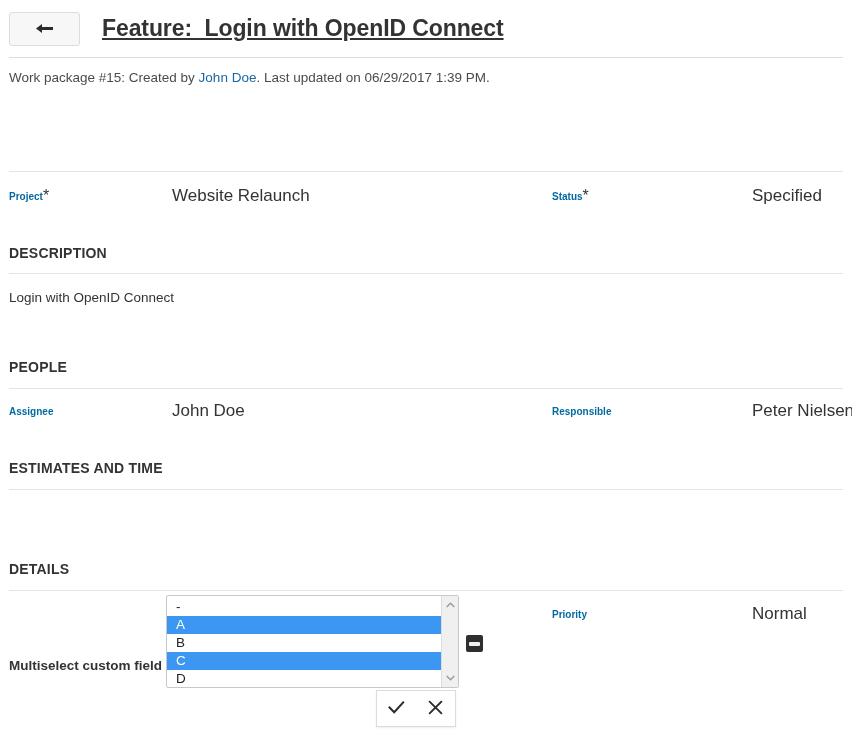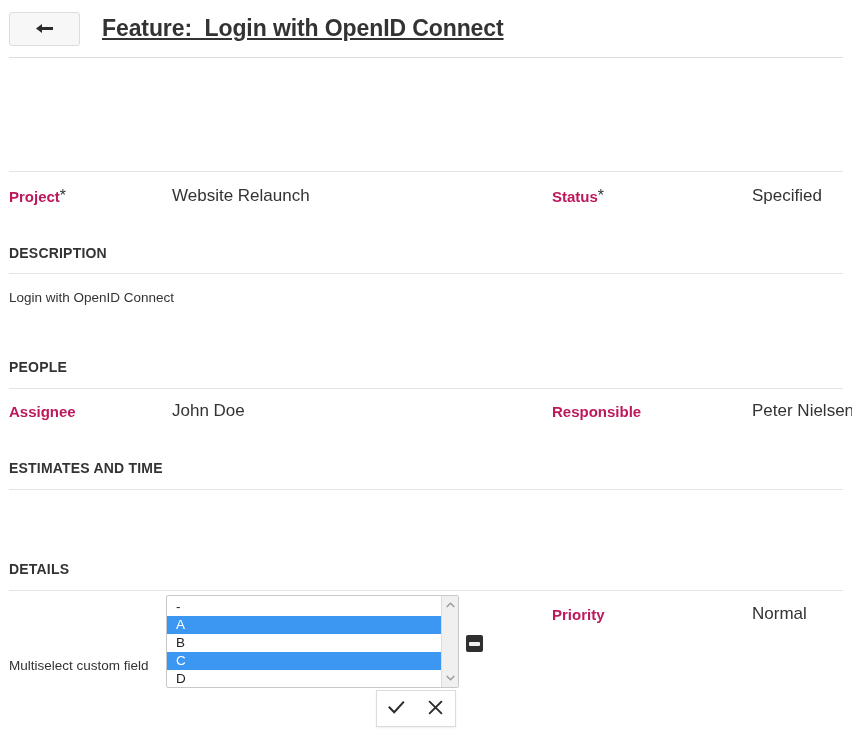--- a/index.html
+++ b/index.html
@@ -82,23 +82,23 @@
     height: 30px;
   }
   .attr-cell {
     position: absolute;
     top: 0;
     height: 30px;
     display: flex;
     align-items: center;
   }
   .attr-label {
-    font-size: 15px;
+    font-size: 10px;
     font-weight: bold;
-    color: #be185d;
+    color: #0369a1;
     white-space: nowrap;
   }
   .attr-value {
     font-size: 17px;
     font-weight: normal;
     color: #333333;
     white-space: nowrap;
   }
 
   .col-left-label  { left: 9px;   width: 160px; }
@@ -131,21 +131,21 @@
     font-size: 13.5px;
     color: #333333;
     white-space: nowrap;
   }
 
   
   .ms-label {
     position: absolute;
     left: 9px; top: 658px;
     font-size: 13.5px;
-    font-weight: normal;
+    font-weight: bold;
     color: #333333;
     white-space: nowrap;
   }
 
   .ms-listbox {
     position: absolute;
     left: 166px; top: 595px;
     width: 293px;
     height: 93px;
     background: #ffffff;
@@ -244,20 +244,21 @@
       <span>
         <svg width="20" height="13" viewBox="0 0 20 13">
           <path d="M1 6.5 L7 2 L7 5 L18 5 L18 8 L7 8 L7 11 Z" fill="#2b2b2b"></path>
         </svg>
       </span>
     </div>
     <div class="wp-title">Feature:  Login with OpenID Connect</div>
   </div>
   <div class="header-divider"></div>
 
+  <div class="wp-subtitle"><span>Work package #15: Created by </span><a href="#">John Doe</a><span>. Last updated on 06/29/2017 1:39 PM.</span></div>
 
   <div class="section-rule" style="top:171px;"></div>
 
   <div class="attr-row" style="top:181px;">
     <div class="attr-cell col-left-label">
       <span class="attr-label">Project</span>
         <span class="req">*</span>
     </div>
     <div class="attr-cell col-left-value">
       <span class="attr-value">Website Relaunch</span>

